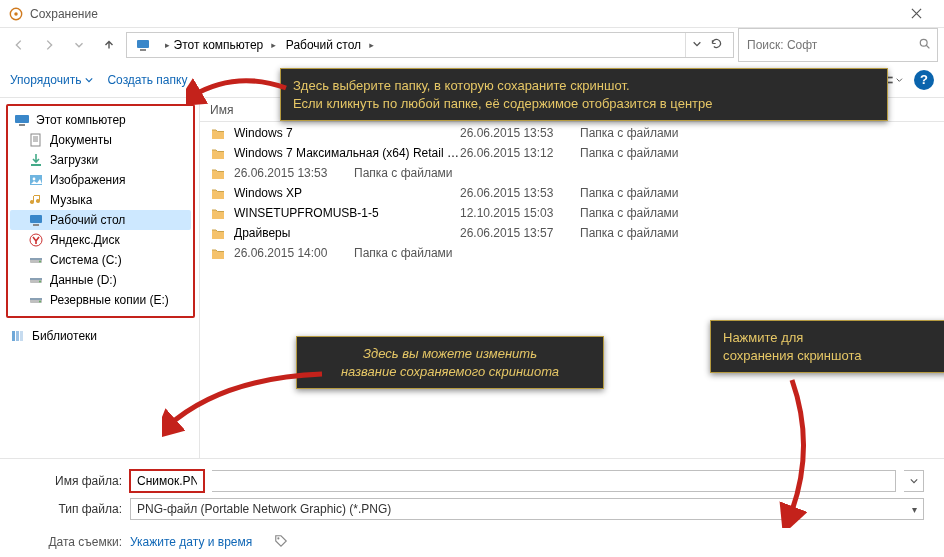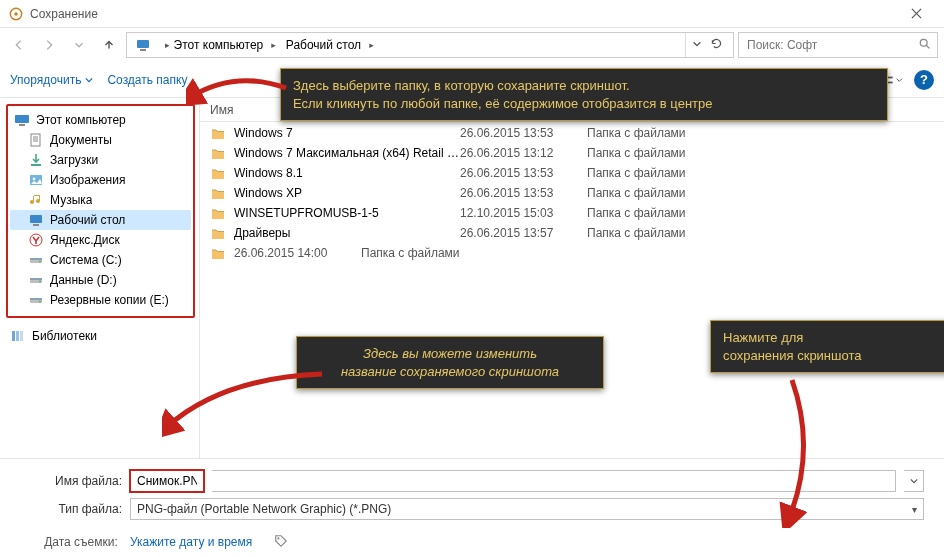--- a/index.html
+++ b/index.html
@@ -71,21 +71,21 @@
   .crumb .chev { font-size: 9px; color: #555; margin-left: 4px; }
   .addr-tail { flex: 1 1 auto; }
   .addr-right {
     display: flex; align-items: center; border-left: 1px solid #ddd;
     height: 100%; padding: 0 6px; gap: 8px; color: #666;
   }
   .searchbox {
     width: 200px; height: 26px;
     border: 1px solid #ccc;
     display: flex; align-items: center;
-    padding: 8px 6px; color: #999;
+    padding: 16px 6px; color: #999;
     gap: 6px;
   }
   .searchbox input {
     border: 0; outline: 0; flex: 1 1 auto; font: inherit; color: #666;
     background: transparent;
   }
 
   
   .cmdbar {
     height: 36px;
@@ -140,39 +140,39 @@
   .col-type { flex: 0 0 140px; }
   .col-size { flex: 0 0 80px; }
   .rows { flex: 1 1 auto; padding-top: 4px; }
   .row {
     height: 20px; display: flex; align-items: flex-start;
     padding-left: 10px;
   }
   .row .ico { width: 16px; height: 16px; margin-right: 8px; display: inline-flex; align-items: center; justify-content: center; }
   .row .n { flex: 0 0 226px; white-space: nowrap; overflow: hidden; text-overflow: ellipsis; }
   .row .d { flex: 0 0 120px; color: #555; }
-  .row .t { flex: 0 0 140px; color: #555; margin-left: 7px; }
+  .row .t { flex: 0 0 140px; color: #555; }
 
   
   .form {
     padding: 8px 20px 6px 40px;
     border-top: 1px solid #e5e5e5;
   }
   .form-row { display: flex; align-items: center; height: 28px; gap: 8px; }
   .form-row .lbl { width: 82px; text-align: right; color: #333; }
   .form-row input[type=text], .form-row .combo {
     flex: 1 1 auto; height: 22px; border: 1px solid #bfbfbf;
     padding: 0 6px; font: inherit; background: #fff;
     display: flex; align-items: center;
   }
   .hl-red { outline: 2px solid #c4221b; outline-offset: -1px; }
   .combo { justify-content: space-between; color: #333; }
   .combo .chev { color: #555; font-size: 10px; }
   .date-row { display: flex; align-items: center; gap: 8px; padding-left: 0; height: 26px; margin-top: 6px; }
-  .date-row .lbl { width: 82px; text-align: center; color: #555; }
+  .date-row .lbl { width: 82px; text-align: right; color: #555; }
   .date-row .lnk { color: #1067b6; }
 
   
   .callout {
     position: absolute;
     background: #2b2b2b;
     border: 1px solid #b69b41;
     color: #e6c766;
     padding: 8px 12px;
     font-size: 13px;
@@ -432,21 +432,20 @@
           <span class="d">26.06.2015 13:12</span>
           <span class="t">Папка с файлами</span>
         </div>
         <div class="row">
           <span class="ico">
             <svg viewBox="0 0 16 16" width="16" height="16">
               <path class="i-folder" d="M2 4h4l1.5 1.5H14V13H2z"></path>
               <path d="M2 4h4l1.5 1.5H14" stroke="#caa24a" fill="none"></path>
             </svg>
           </span>
-          <span class="n">Windows 8.1</span>
           <span class="d">26.06.2015 13:53</span>
           <span class="t">Папка с файлами</span>
         </div>
         <div class="row">
           <span class="ico">
             <svg viewBox="0 0 16 16" width="16" height="16">
               <path class="i-folder" d="M2 4h4l1.5 1.5H14V13H2z"></path>
               <path d="M2 4h4l1.5 1.5H14" stroke="#caa24a" fill="none"></path>
             </svg>
           </span>

